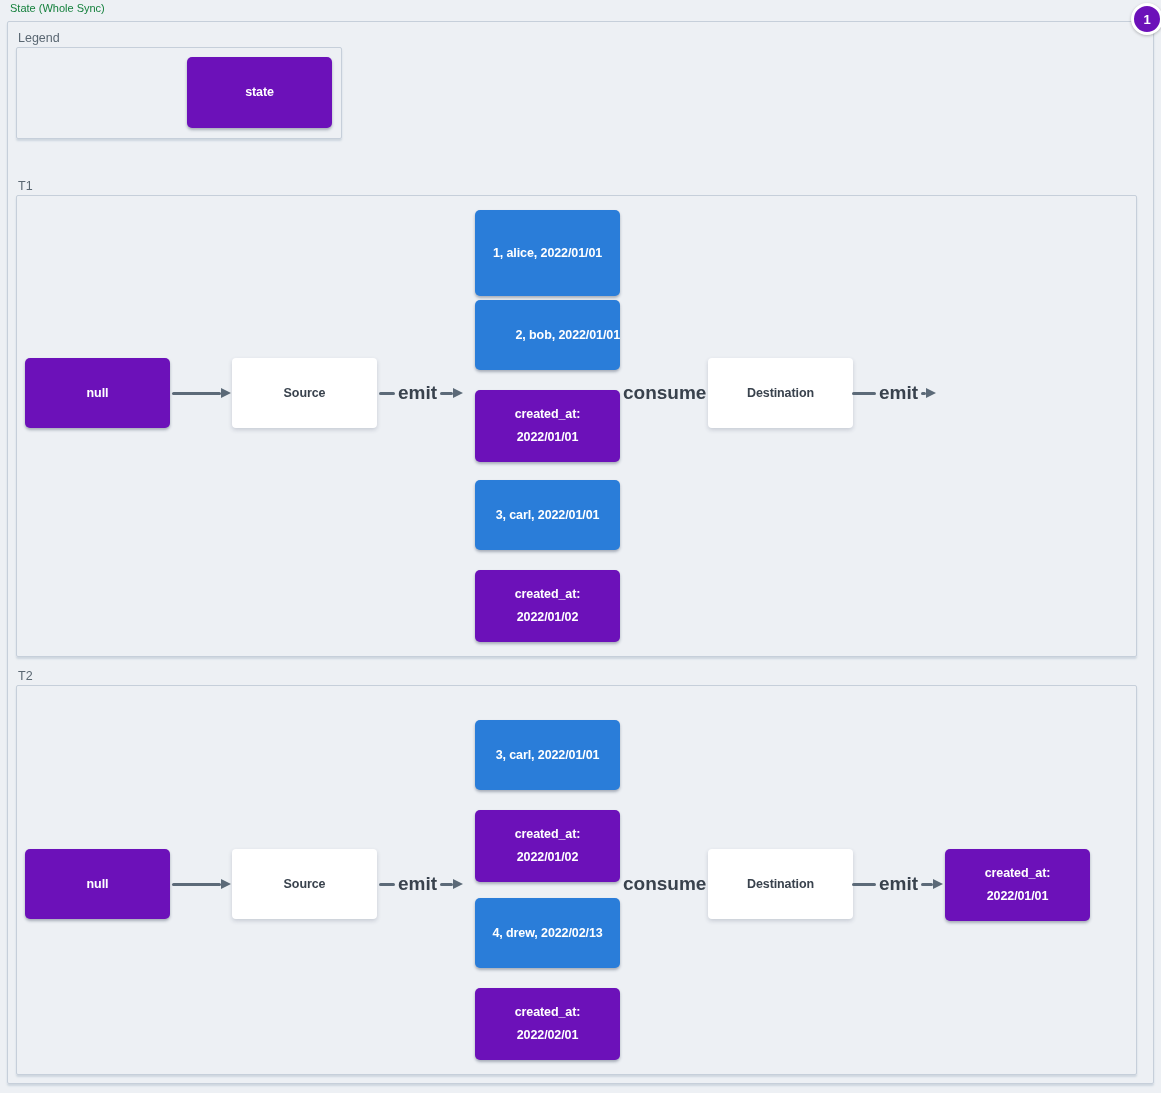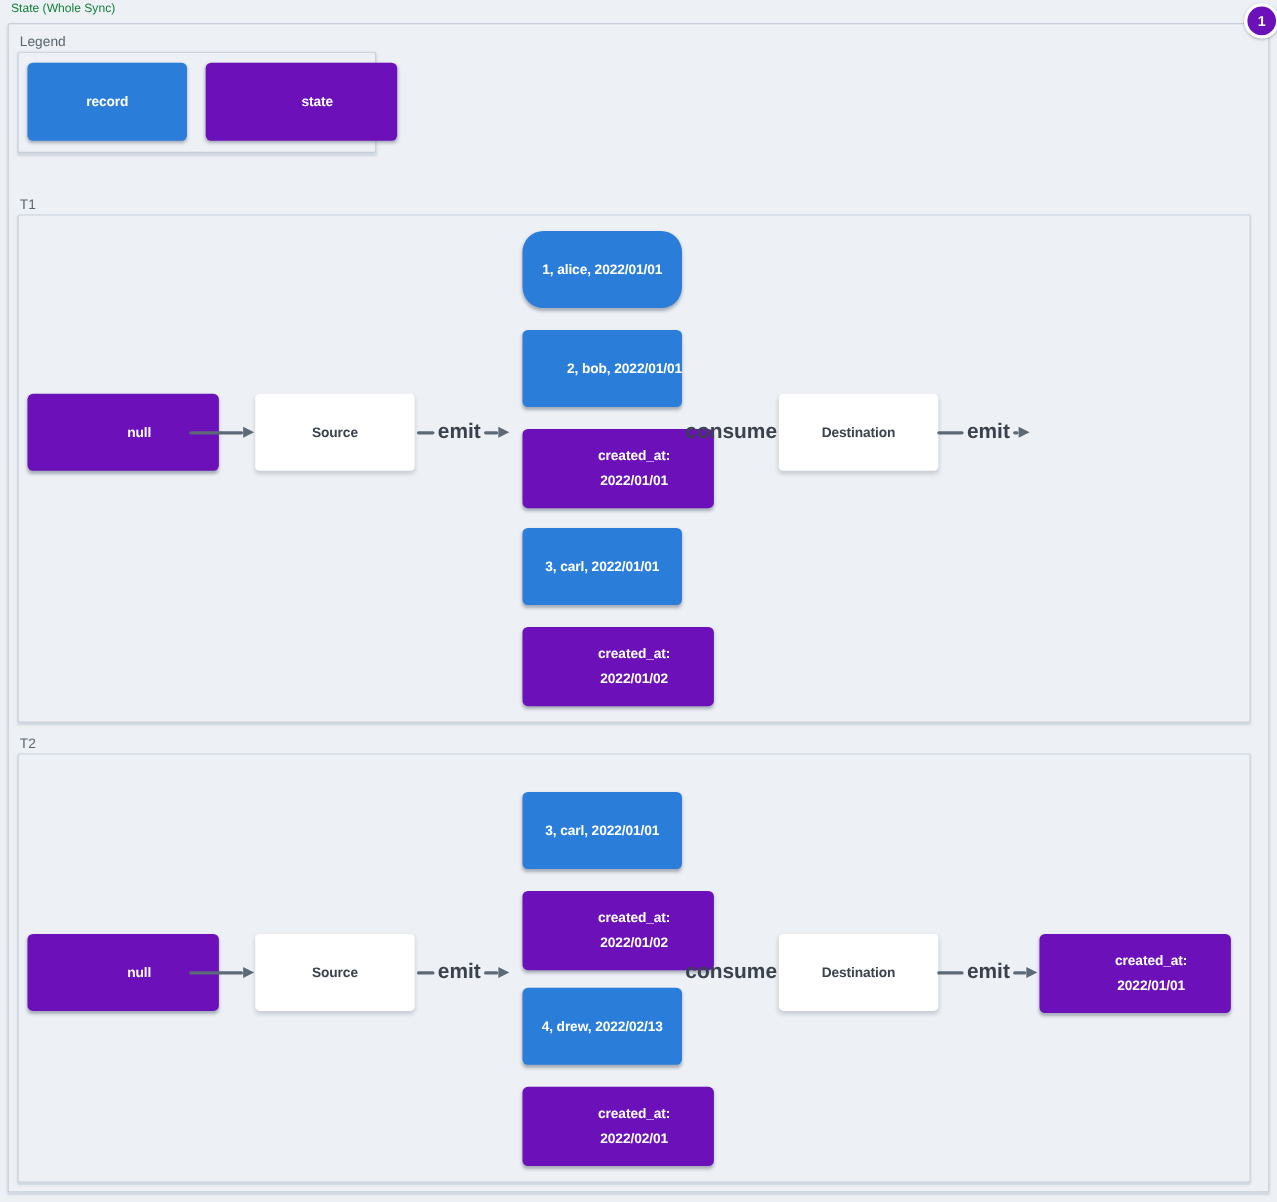--- a/index.html
+++ b/index.html
@@ -15,21 +15,21 @@
   }
   .group-label { position:absolute; font-size:12.5px; color:#5a6772; }
   .node {
     position:absolute; display:flex; flex-direction:column;
     align-items:center; justify-content:center; text-align:center;
     border-radius:5px; color:#ffffff; font-size:12.5px; font-weight:600;
     line-height:23px; letter-spacing:-0.1px;
     box-shadow:0 2px 3px rgba(50,62,88,.38);
   }
   .node.record { background:#2a7dd9; }
-  .node.state  { background:#6c11b9;padding-left:29px; }
+  .node.state  { background:#6c11b9; }
   .node.plain  { background:#ffffff; color:#39424d; box-shadow:0 2px 4px rgba(50,62,88,.20); border-radius:4px; }
   .edge { position:absolute; display:flex; align-items:center; height:14px; }
   .edge .seg  { height:3px; background:#5c6a78; border-radius:2px; }
   .edge .post { flex:1; }
   .edge .head {
     width:0; height:0; flex:none;
     border-left:10px solid #5c6a78;
     border-top:5.5px solid transparent;
     border-bottom:5.5px solid transparent;
   }
@@ -50,23 +50,20 @@
 <body>
 
 <div class="canvas">
 
   <div class="group" style="left:7px; top:21px; width:1145px; height:1061px;"></div>
   <div class="page-title">State (Whole Sync)</div>
   <div class="badge">1</div>
 
   <div class="group" style="left:16px; top:47px; width:324px; height:90px;"></div>
   <div class="group-label" style="left:18px; top:31px;">Legend</div>
-  <div class="node record" style="left:25px; top:57px; width:145px; height:71px;">
-    <div>record</div>
-  </div>
   <div class="node state" style="left:187px; top:57px; width:145px; height:71px;">
     <div>state</div>
   </div>
 
   <div class="group" style="left:16px; top:195px; width:1119px; height:460px;"></div>
   <div class="group-label" style="left:18px; top:179px;">T1</div>
 
   <div class="node state" style="left:25px; top:358px; width:145px; height:70px;">
     <div>null</div>
   </div>
@@ -80,21 +77,21 @@
     <div>Source</div>
   </div>
 
   <div class="edge" style="left:379px; top:386px; width:84px;">
     <span class="seg" style="width:16px;"></span>
     <span class="lbl">emit</span>
     <span class="seg post"></span>
     <span class="head"></span>
   </div>
 
-  <div class="node record" style="left:475px; top:210px; width:145px; height:70px;border-radius:19px;">
+  <div class="node record" style="left:475px; top:210px; width:145px; height:86px;">
     <div>1, alice, 2022/01/01</div>
   </div>
   <div class="node record" style="left:475px; top:300px; width:145px; height:70px;align-items:flex-end;">
     <div>2, bob, 2022/01/01</div>
   </div>
   <div class="node state" style="left:475px; top:390px; width:145px; height:72px;">
     <div>created_at:</div>
     <div>2022/01/01</div>
   </div>
   <div class="node record" style="left:475px; top:480px; width:145px; height:70px;">

